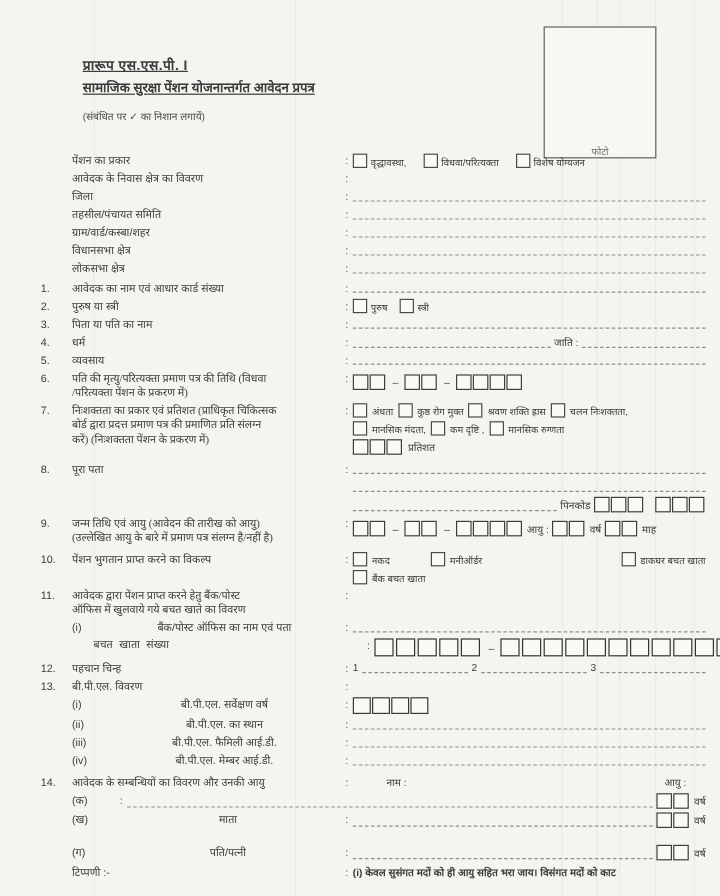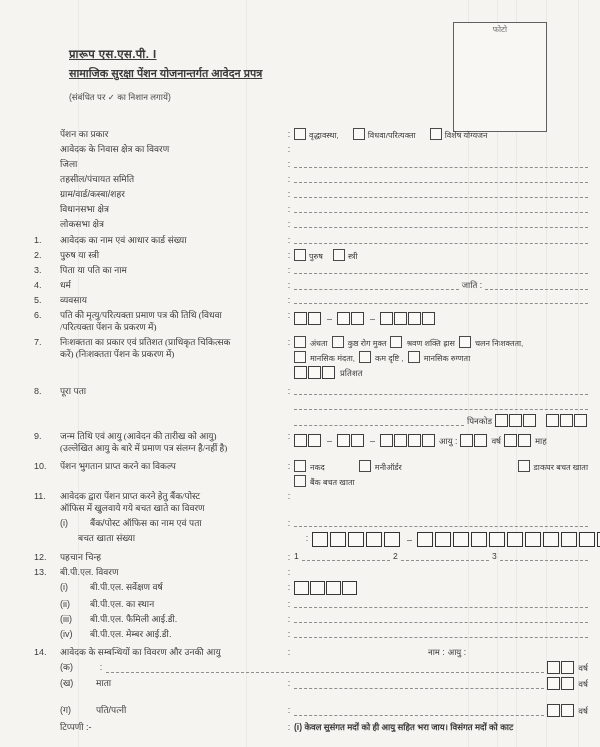--- a/index.html
+++ b/index.html
@@ -1,51 +1,51 @@
 <!DOCTYPE html>
 <html><head>
 <meta charset="utf-8">
 <style>
   html,body{margin:0;padding:0;background:#e9e8e4;}
   .page{position:relative;width:600px;height:747px;background:#f5f4f0;overflow:hidden;
         font-family:"Liberation Sans","DejaVu Sans",sans-serif;color:#3b3b3b;}
   .artifact{position:absolute;top:0;bottom:0;width:1px;background:rgba(60,60,60,.055);}
   .photo{position:absolute;left:453px;top:22px;width:92px;height:108px;border:1.5px solid #606060;
-         background:#f8f7f4;display:flex;align-items:flex-start;justify-content:center;}
+         background:#f8f7f4;display:flex;align-items:flex-end;justify-content:center;}
   .photo span{font-size:8px;color:#6d6d6d;}
   .hdr{position:absolute;top:46px;left:69px;width:480px;text-align:left;}
   .hdr .t1{font-size:11.5px;font-weight:bold;text-decoration:underline;letter-spacing:.4px;}
   .hdr .t2{font-size:11px;font-weight:bold;text-decoration:underline;margin-top:4px;}
   .hdr .t3{font-size:8.5px;margin-top:11px;color:#4a4a4a;}
   .form{position:absolute;left:34px;top:128px;right:12px;}
   .row{display:flex;align-items:flex-start;margin-bottom:3px;min-height:11px;}
   .no{flex:none;width:26px;font-size:9px;line-height:12px;}
   .subno{flex:none;width:30px;font-size:9px;line-height:12px;}
   .subno.w{width:36px;}
   .lbl{flex:none;width:224px;font-size:9px;line-height:12px;white-space:nowrap;overflow:hidden;}
-  .sublbl{flex:none;width:194px;font-size:9px;line-height:12px;white-space:nowrap;overflow:hidden;}
+  .sublbl{flex:none;width:194px;font-size:9px;line-height:12px;white-space:nowrap;overflow:hidden;text-align:center;}
   .sublbl.r{width:188px;}
   .lbl div{line-height:12px;font-family:Liberation Serif, serif;}
   .ind{flex:none;width:224px;}
-  .pad18{padding-left:18px;}
+  .pad18{padding-left:18px;font-family:Liberation Mono, monospace;}
   .colon{flex:none;width:10px;text-align:center;font-size:9px;color:#555;line-height:12px;}
   .rt{flex:1;display:flex;align-items:center;min-width:0;font-size:8.5px;gap:3px;}
   .rtcol{flex:1;display:flex;flex-direction:column;gap:3px;min-width:0;}
   .optline{display:flex;align-items:center;gap:4px;min-width:0;}
   .fill{flex:1;height:9px;border-bottom:1.2px dashed #8e8e8e;min-width:8px;}
   .cb{flex:none;width:10px;height:10px;border:1.2px solid #4a4a4a;background:#faf9f6;}
   .bx{flex:none;width:11px;height:11px;border:1.4px solid #3e3e3e;background:#faf9f6;margin-right:1px;}
   .bxm{flex:none;width:13px;height:12px;border:1.5px solid #383838;background:#faf9f6;margin-right:1px;}
   .bxl{flex:none;width:14px;height:13px;border:1.6px solid #333;background:#faf9f6;margin-right:2px;}
   .grp{display:flex;align-items:center;flex:none;}
   .opt{flex:none;font-size:8px;white-space:nowrap;}
   .unit{flex:none;font-size:8.5px;white-space:nowrap;}
   .dashsep{flex:none;font-size:9px;margin:0 2px;color:#444;}
   .mt2{margin-top:2px;}.mt4{margin-top:4px;}.mt6{margin-top:6px;}.mt14{margin-top:14px;}
-  .between{justify-content:center;}
+  .between{justify-content:space-between;}
   .notetxt{flex:1;font-size:8.5px;white-space:nowrap;overflow:hidden;font-weight:bold;}
 </style>
 </head>
 <body>
 
 <div class="page">
 
   <div class="artifact" style="left:78px"></div>
   <div class="artifact" style="left:246px"></div>
   <div class="artifact" style="left:468px"></div>
@@ -205,20 +205,21 @@
             <span class="bx"></span>
             <span class="bx"></span>
           </span>
       </span>
     </div>
 
     <div class="row mt2">
       <span class="no">7.</span>
       <span class="lbl">
         <div>निःशक्तता का प्रकार एवं प्रतिशत (प्राधिकृत चिकित्सक</div>
+        <div>बोर्ड द्वारा प्रदत्त प्रमाण पत्र की प्रमाणित प्रति संलग्न</div>
         <div>करें) (निःशक्तता पेंशन के प्रकरण में)</div>
       </span>
       <span class="colon">:</span>
       <span class="rtcol">
         <span class="optline">
           <span class="cb"></span>
           <span class="opt">अंधता</span>
           <span class="cb"></span>
           <span class="opt">कुष्ठ रोग मुक्त</span>
           <span class="cb"></span>

